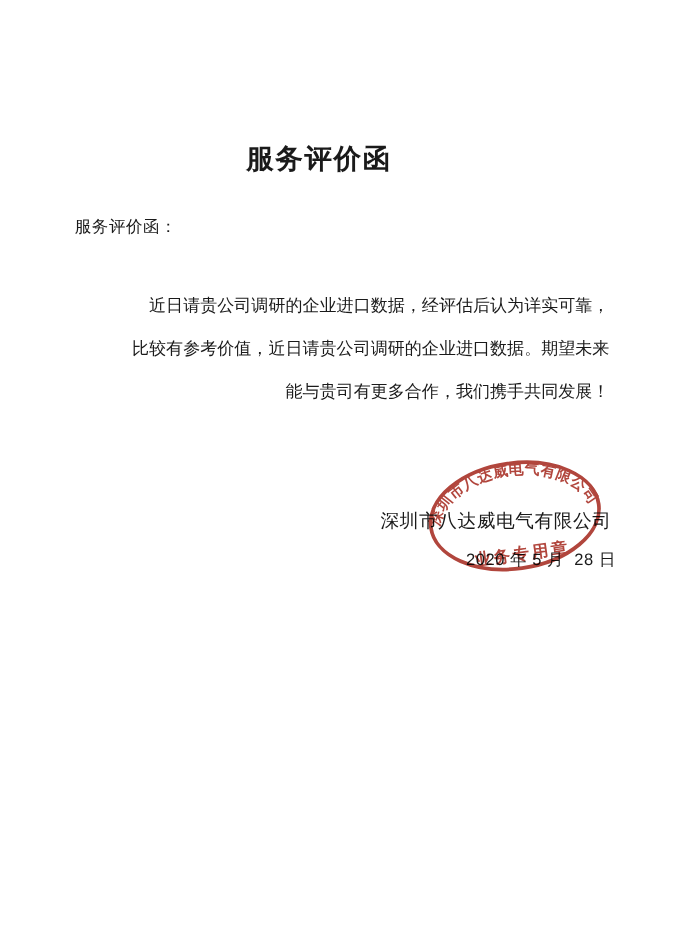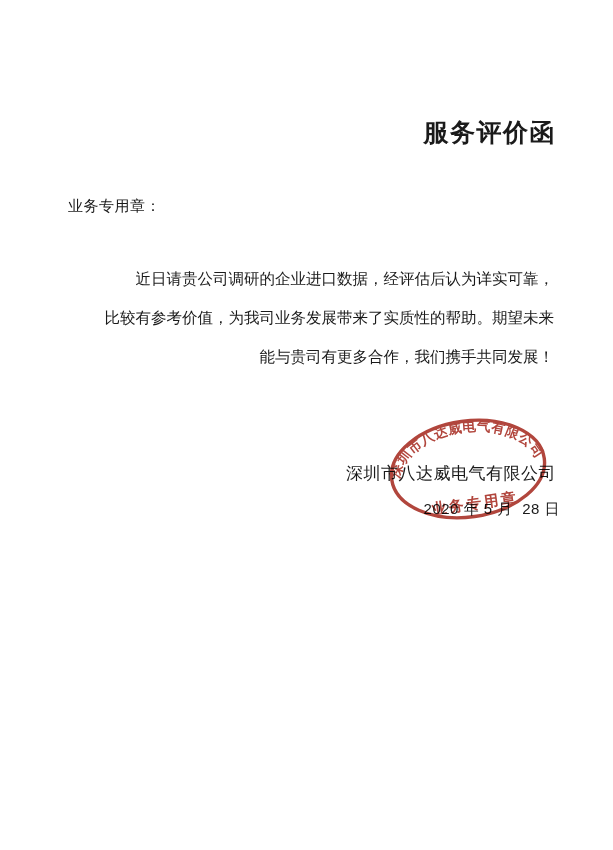--- a/index.html
+++ b/index.html
@@ -20,22 +20,22 @@
   }
   .page {
     position: absolute;
     inset: 0;
   }
   .title {
     position: absolute;
     top: 116px;
     left: 0;
     width: 556px;
-    margin: 0;
-    text-align: right;
+    margin: 12px;
+    text-align: center;
     font-size: 25px;
     font-weight: bold;
     letter-spacing: 1.5px;
   }
   .salutation {
     position: absolute;
     top: 197px;
     left: 68px;
     font-size: 15px;
     letter-spacing: 0.5px;
@@ -98,25 +98,25 @@
     font-family: "Liberation Sans", "DejaVu Sans", sans-serif;
   }
 </style>
 </head>
 <body>
 
 <div class="page">
 
   <h1 class="title">服务评价函</h1>
 
-  <div class="salutation">业务专用章：</div>
+  <div class="salutation">服务评价函：</div>
 
   <div class="body-para">
     <div class="body-line indent">近日请贵公司调研的企业进口数据，经评估后认为详实可靠，</div>
-    <div class="body-line">比较有参考价值，为我司业务发展带来了实质性的帮助。期望未来</div>
+    <div class="body-line">比较有参考价值，近日请贵公司调研的企业进口数据。期望未来</div>
     <div class="body-line">能与贵司有更多合作，我们携手共同发展！</div>
   </div>
 
   <div class="company">深圳市八达威电气有限公司</div>
 
   <div class="date">2020 年 5 月  28 日</div>
 
   <div class="stamp">
     <svg viewBox="0 0 168 114" width="168" height="114">
       <ellipse class="stamp-ellipse" cx="84" cy="57" rx="77" ry="48"></ellipse>

